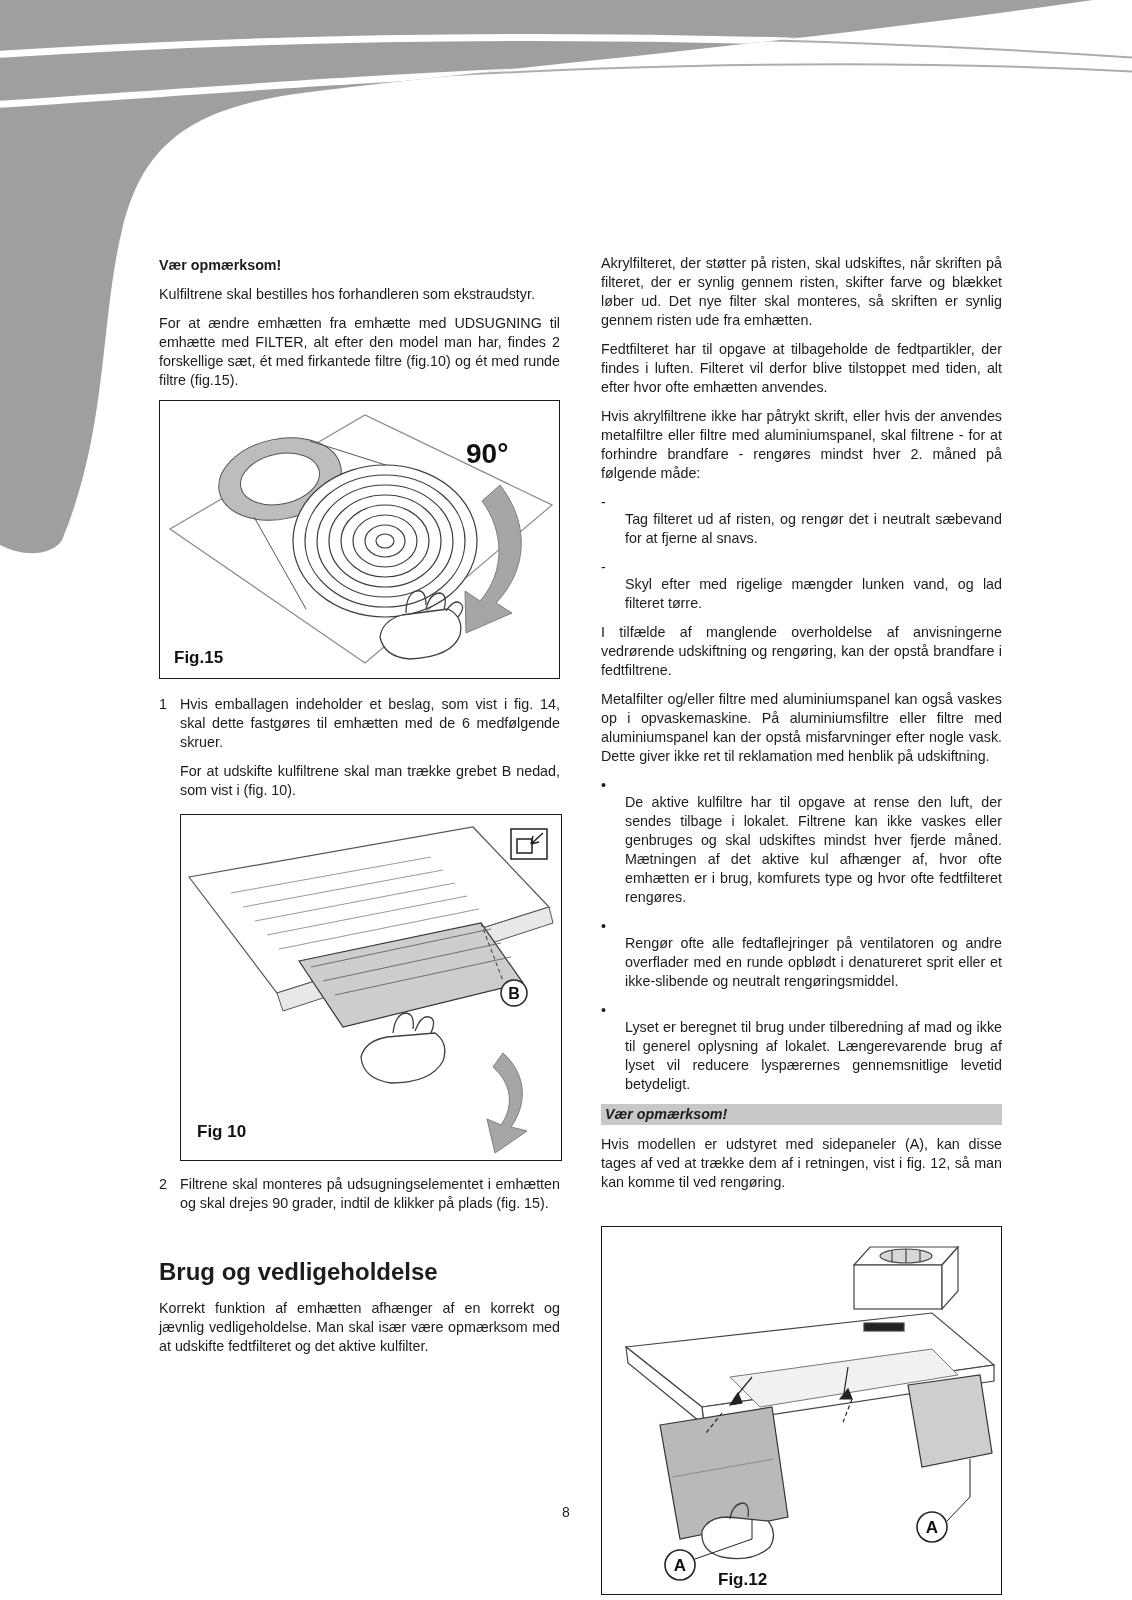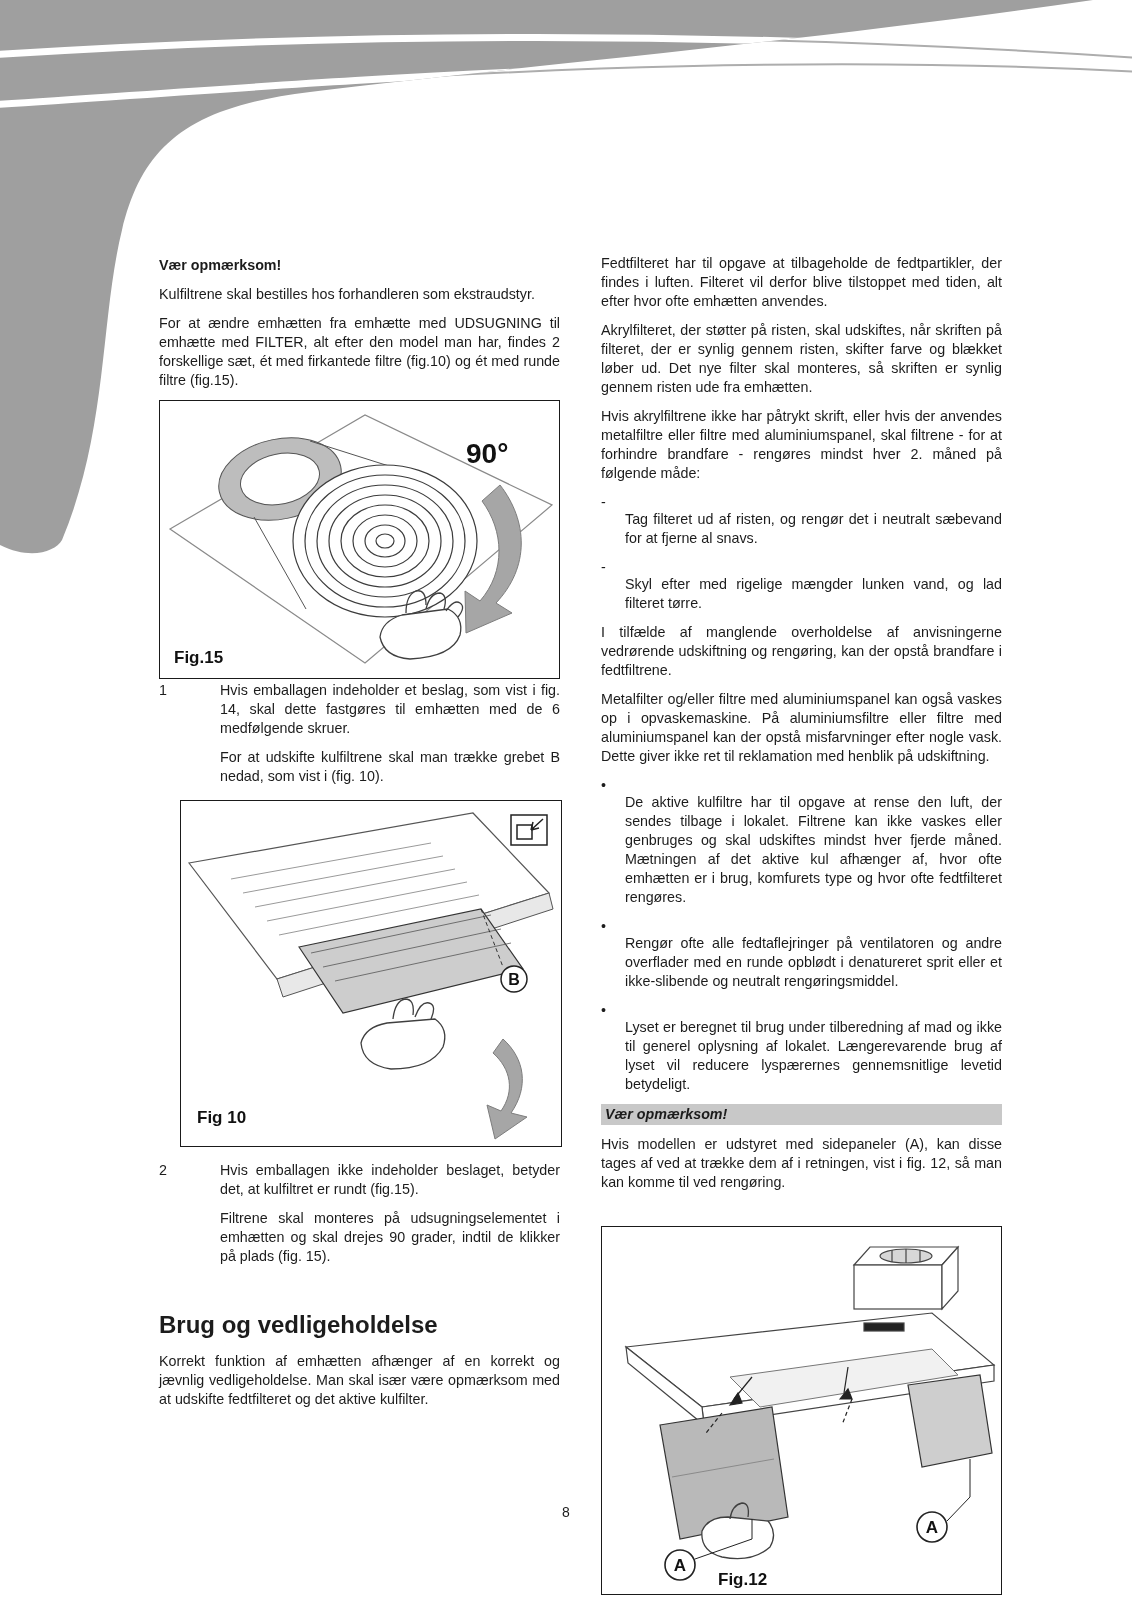--- a/index.html
+++ b/index.html
@@ -13,27 +13,27 @@
   .col { position:absolute; font-size:14.3px; line-height:19px; }
   .col-left  { left:159px; top:256px; width:401px; }
   .col-right { left:601px; top:254px; width:401px; }
 
   .col p { margin:0 0 10px; text-align:justify; }
   .sec-title { font-size:17px; font-weight:bold; font-style:italic; margin:0 0 16px; }
   .warn { font-weight:bold; margin:0 0 10px; text-align:left !important; }
   .big-title { font-size:24px; font-weight:bold; margin:36px 0 14px; line-height:26px; }
 
   .figure { border:1px solid #1a1a1a; background:#fff; overflow:hidden; }
-  .fig15 { width:399px; height:277px; margin:6px 0 2px;text-align:right; }
+  .fig15 { width:399px; height:277px; margin:6px 0 16px;text-align:right; }
   .fig10 { width:380px; height:345px; margin:4px 0 14px 21px; }
   .fig12 { width:399px; height:367px; margin:34px 0 0; }
 
   .num-item { display:flex; margin:0 0 2px; }
   .num-item .num { width:21px; flex:none; font-size:14.3px; }
-  .num-item .num-body { flex:1;margin-left:40px; }
+  .num-item .num-body { flex:1; }
 
   .hang { display:flex; margin:0 0 10px; }
   .hang .marker { width:24px; flex:none; }
   .hang .hang-text { flex:1; text-align:justify; display:block;margin-top:17px; }
 
   .highlight {
     background:#c8c8c8; font-weight:bold; font-style:italic;
     padding:1px 4px; margin:2px 0 8px; text-align:left !important;
   }
 
@@ -132,32 +132,31 @@
         <path d="M234,216 q6,-16 14,-14 q8,2 2,16" fill="none"></path>
       </g>
       <path d="M322,238 C344,258 348,286 330,312 L346,316 L314,338 L306,304 L320,310 C334,290 330,268 312,252 Z" fill="#a6a6a6" stroke="#7d7d7d"></path>
       <text x="16" y="322" font-size="17" font-weight="bold">Fig 10</text>
     </svg>
   </div>
 
   <div class="num-item">
     <span class="num">2</span>
     <div class="num-body">
-      <p>Hvis emballagen ikke indeholder beslaget, betyder det, at kulfiltret er rundt (fig.15).</p>
       <p>Filtrene skal monteres på udsugningselementet i emhætten og skal drejes 90 grader, indtil de klikker på plads (fig. 15).</p>
     </div>
   </div>
 
   <h1 class="big-title">Brug og vedligeholdelse</h1>
   <p>Korrekt funktion af emhætten afhænger af en korrekt og jævnlig vedligeholdelse. Man skal især være opmærksom med at udskifte fedtfilteret og det aktive kulfilter.</p>
 </div>
 
 <div class="col col-right">
+  <p>Akrylfilteret, der støtter på risten, skal udskiftes, når skriften på filteret, der er synlig gennem risten, skifter farve og blækket løber ud. Det nye filter skal monteres, så skriften er synlig gennem risten ude fra emhætten.</p>
   <p>Fedtfilteret har til opgave at tilbageholde de fedtpartikler, der findes i luften. Filteret vil derfor blive tilstoppet med tiden, alt efter hvor ofte emhætten anvendes.</p>
-  <p>Akrylfilteret, der støtter på risten, skal udskiftes, når skriften på filteret, der er synlig gennem risten, skifter farve og blækket løber ud. Det nye filter skal monteres, så skriften er synlig gennem risten ude fra emhætten.</p>
   <p>Hvis akrylfiltrene ikke har påtrykt skrift, eller hvis der anvendes metalfiltre eller filtre med aluminiumspanel, skal filtrene - for at forhindre brandfare - rengøres mindst hver 2. måned på følgende måde:</p>
 
   <div class="hang">
     <span class="marker">-</span>
     <span class="hang-text">Tag filteret ud af risten, og rengør det i neutralt sæbevand for at fjerne al snavs.</span>
   </div>
   <div class="hang">
     <span class="marker">-</span>
     <span class="hang-text">Skyl efter med rigelige mængder lunken vand, og lad filteret tørre.</span>
   </div>

